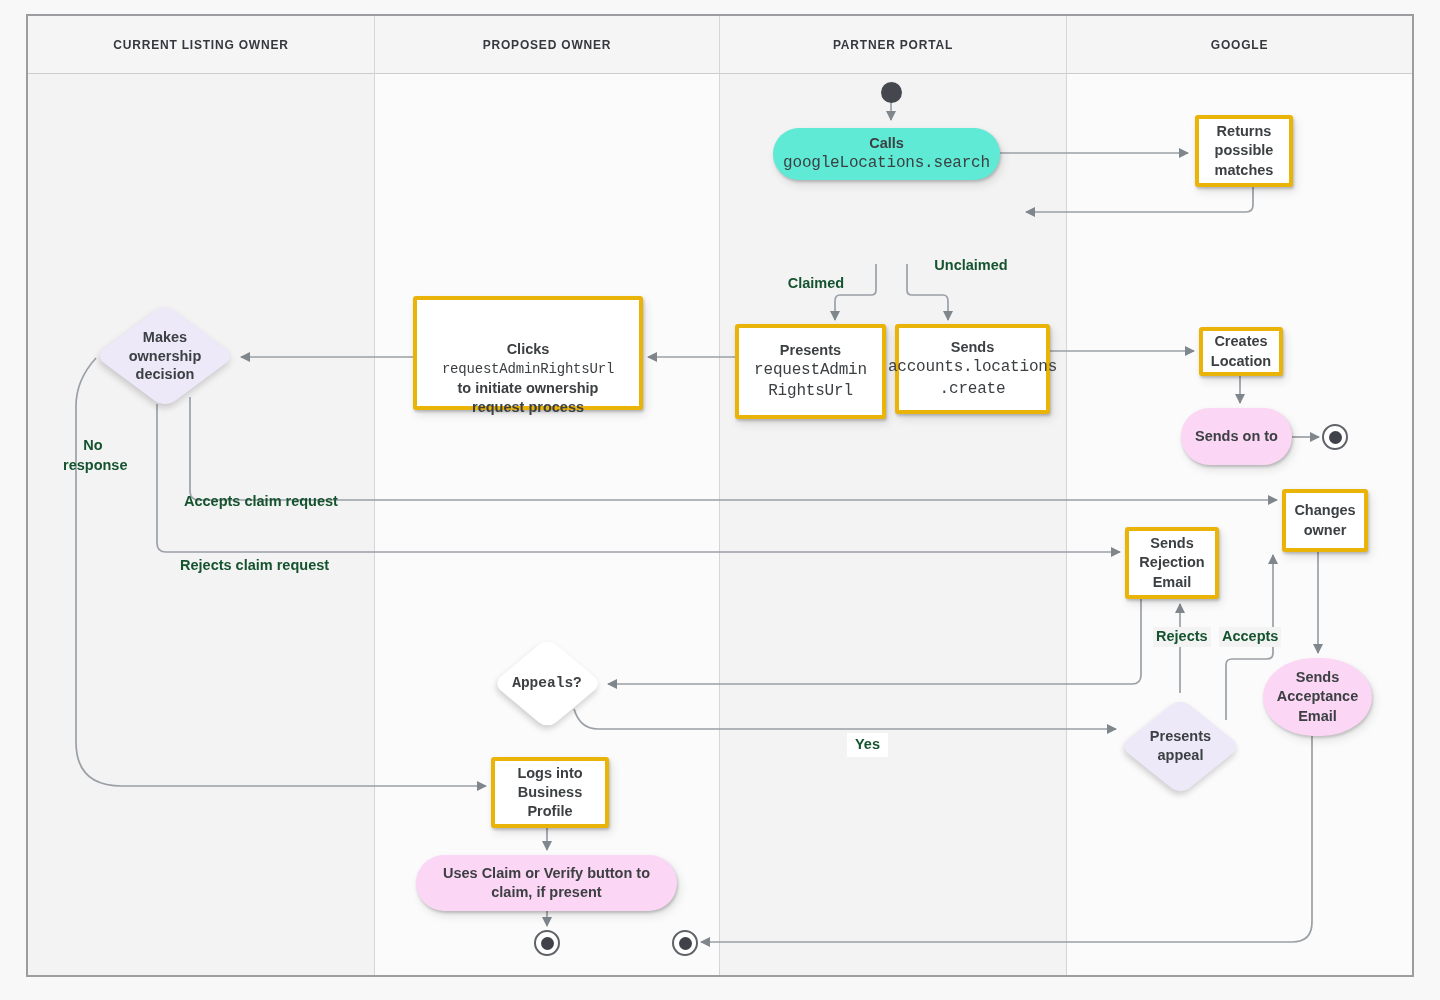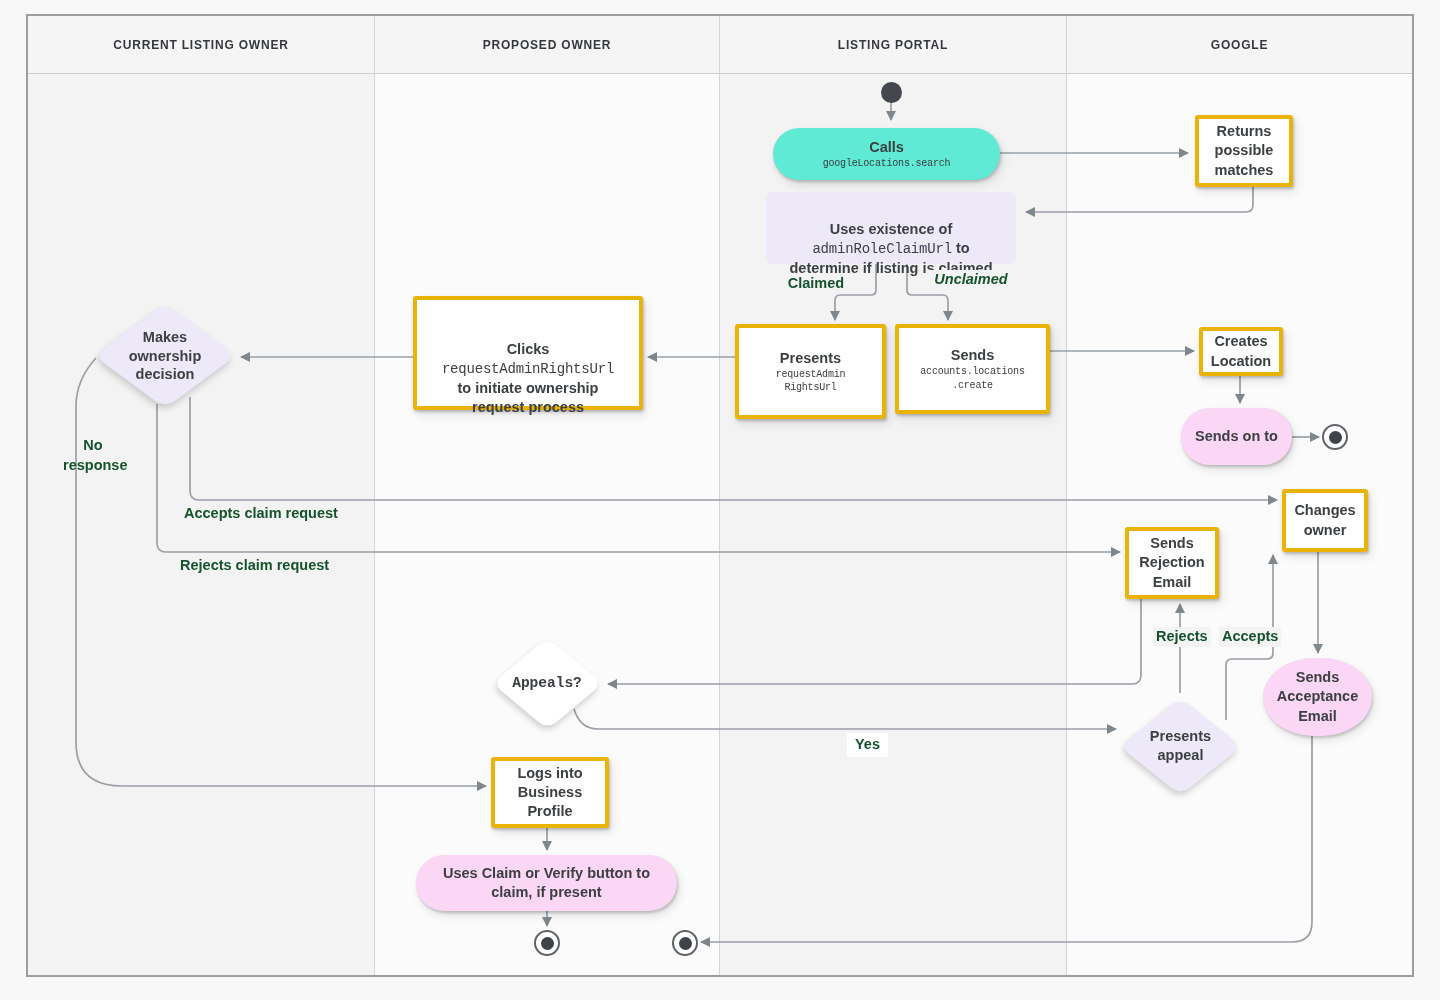--- a/index.html
+++ b/index.html
@@ -19,21 +19,21 @@
   svg.edges { position:absolute; left:0; top:0; width:1440px; height:1000px; z-index:1; }
   .edge { fill:none; stroke:#9aa0a6; stroke-width:1.7; }
 
   
   .node { position:absolute; z-index:2; display:flex; flex-direction:column; align-items:center; justify-content:center; text-align:center; white-space:pre-line; line-height:1.32; font-size:14.5px; font-weight:700; }
   .box { background:#ffffff; border:4px solid #eab308; border-radius:3px; box-shadow:1px 2px 3px rgba(0,0,0,.22), 3px 5px 10px rgba(0,0,0,.10); }
   .pill { border-radius:30px; box-shadow:1px 2px 3px rgba(0,0,0,.20), 3px 5px 10px rgba(0,0,0,.10); }
   .teal { background:#5eead4; }
   .pink { background:#fbd6f5; }
   .blob { background:#fbd6f5; border-radius:52px / 40px; box-shadow:1px 2px 3px rgba(0,0,0,.18), 3px 5px 10px rgba(0,0,0,.09); }
-  .code { font-family:"Liberation Mono","DejaVu Sans Mono",monospace; font-weight:400; font-size:10px; letter-spacing:-0.2px; }
+  .code { font-family:"Liberation Mono","DejaVu Sans Mono",monospace; font-weight:400; font-size:16px; letter-spacing:-0.2px; }
   .mixed { font-weight:700; }
   .mixed .code { font-size:14px; }
 
   
   .diamond { position:absolute; z-index:2; }
   .diamond-shape { position:absolute; left:0; right:0; top:0; bottom:0; margin:auto; background:#ede9f8; border-radius:10px; box-shadow:2px 3px 6px rgba(0,0,0,.18); }
   .diamond-shape.white { background:#ffffff; }
   .diamond-label { position:absolute; left:0; top:0; width:100%; height:100%; display:flex; align-items:center; justify-content:center; text-align:center; white-space:pre-line; font-size:14.5px; font-weight:700; line-height:1.3; z-index:1; }
 
   
@@ -54,21 +54,21 @@
   <div class="board">
     <div class="lane alt" style="width:347px">
       <div class="lane-header">CURRENT LISTING OWNER</div>
       <div class="lane-body"></div>
     </div>
     <div class="lane plain" style="width:346px">
       <div class="lane-header">PROPOSED OWNER</div>
       <div class="lane-body"></div>
     </div>
     <div class="lane alt" style="width:348px">
-      <div class="lane-header">LISTING PORTAL</div>
+      <div class="lane-header">PARTNER PORTAL</div>
       <div class="lane-body"></div>
     </div>
     <div class="lane plain" style="width:347px">
       <div class="lane-header">GOOGLE</div>
       <div class="lane-body"></div>
     </div>
   </div>
 
   <svg class="edges">
     <defs>
@@ -105,28 +105,23 @@
     <div>Calls</div>
     <div class="code">googleLocations.search</div>
   </div>
 
   <div class="node box" style="left:1195px; top:115px; width:98px; height:72px;">
     <div>Returns
 possible
 matches</div>
   </div>
 
-  <div class="node mixed" style="left:766px; top:192px; width:250px; height:72px; background:#ede9f8; border-radius:6px; display:block; padding-top:9px;">
-    <span>Uses existence of
-</span><span class="code">adminRoleClaimUrl</span><span> to
-determine if listing is claimed</span>
-  </div>
 
   <div class="edge-label lbl-bg" style="left:783px; top:274px; width:66px;">Claimed</div>
-  <div class="edge-label lbl-bg" style="left:926px; top:270px; width:90px;font-style:italic;">Unclaimed</div>
+  <div class="edge-label lbl-bg" style="left:926px; top:256px; width:90px;">Unclaimed</div>
 
   <div class="node box" style="left:735px; top:324px; width:151px; height:95px;">
     <div>Presents</div>
     <div class="code">requestAdmin
 RightsUrl</div>
   </div>
 
   <div class="node box" style="left:895px; top:324px; width:155px; height:90px;">
     <div>Sends</div>
     <div class="code">accounts.locations
@@ -154,21 +149,21 @@
 
   <div class="node pill pink" style="left:1181px; top:408px; width:111px; height:57px;">
     <div>Sends on to</div>
   </div>
   <div class="end-node" style="left:1322px; top:424px;">
       <div class="dot"></div>
     </div>
 
   <div class="edge-label" style="left:60px; top:436px; width:66px;">No
 response</div>
-  <div class="edge-label" style="left:181px; top:504px;">Accepts claim request</div>
+  <div class="edge-label" style="left:181px; top:492px;">Accepts claim request</div>
   <div class="edge-label" style="left:177px; top:556px;">Rejects claim request</div>
 
   <div class="node box" style="left:1282px; top:489px; width:86px; height:63px;">
     <div>Changes
 owner</div>
   </div>
 
   <div class="node box" style="left:1125px; top:527px; width:94px; height:72px;">
     <div>Sends
 Rejection

